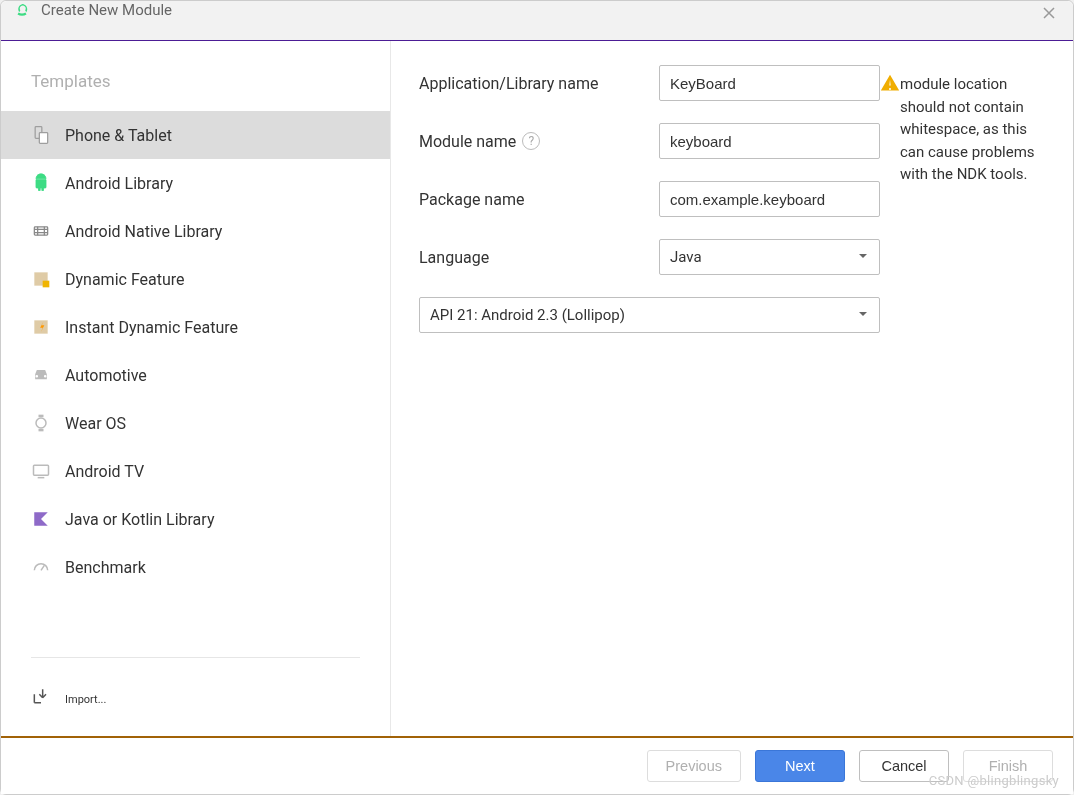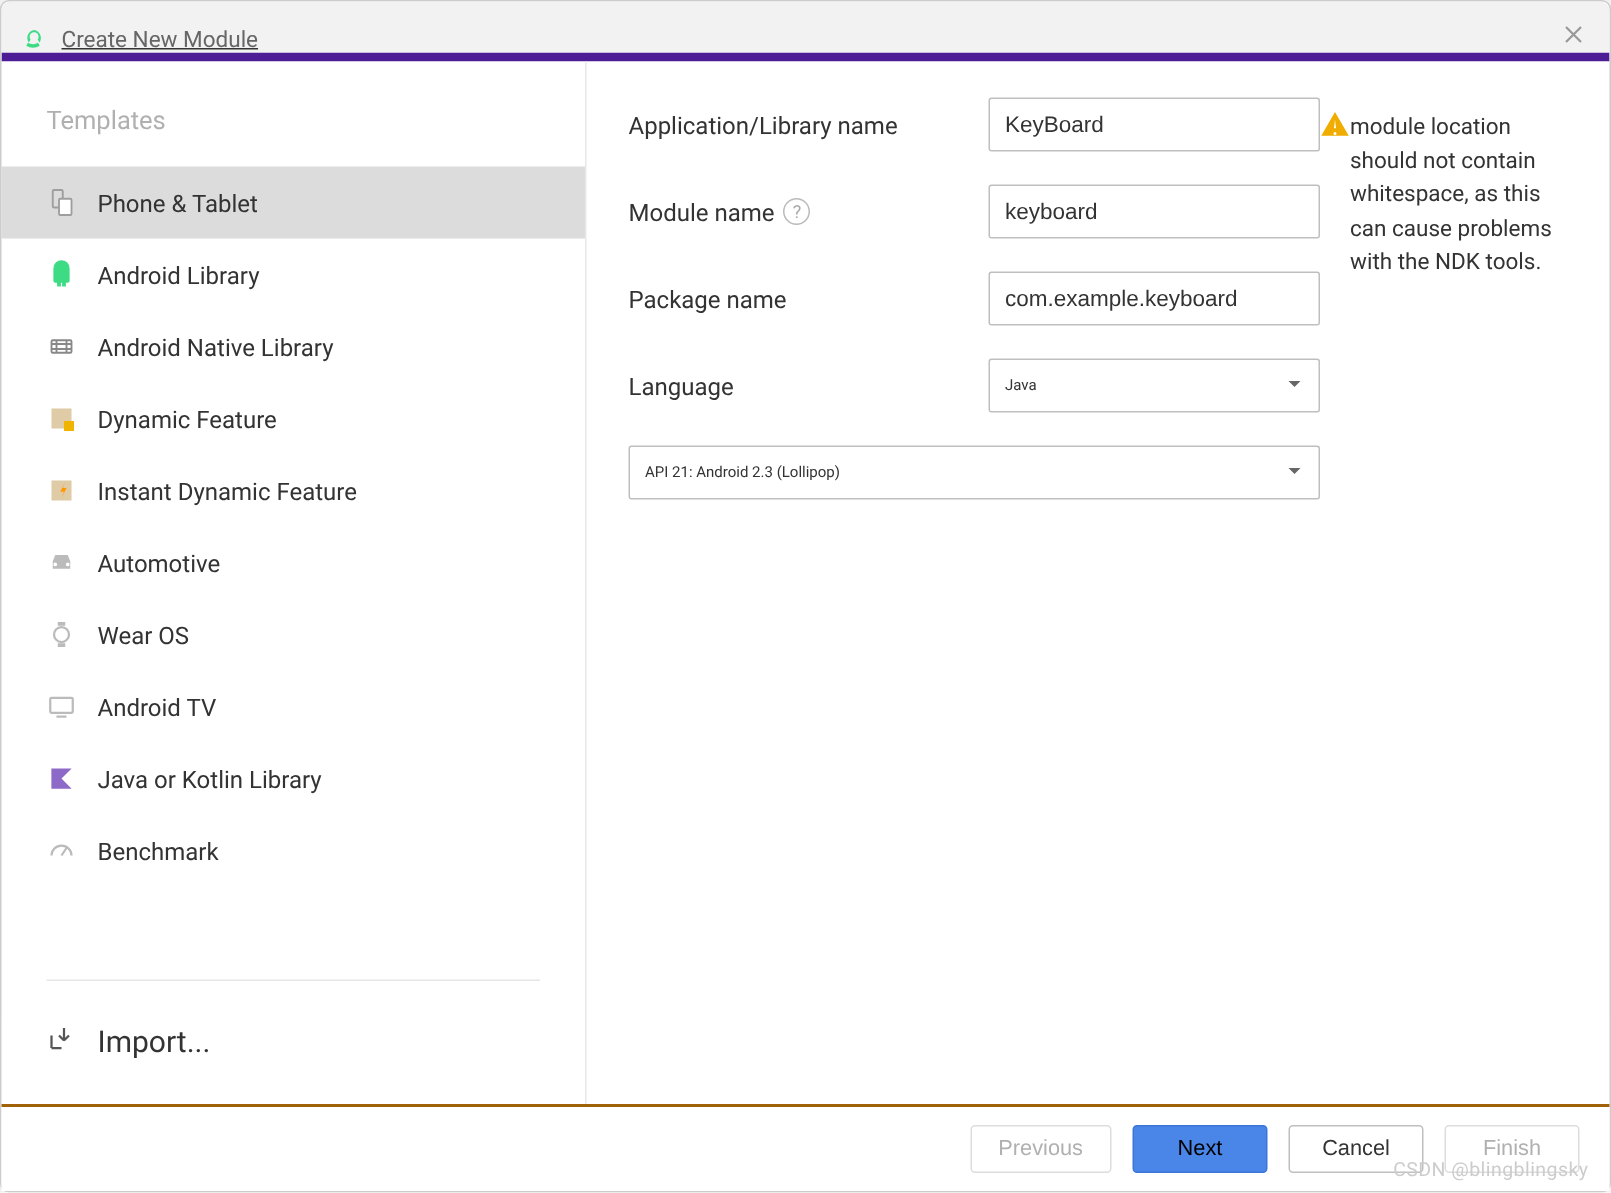--- a/index.html
+++ b/index.html
@@ -18,26 +18,25 @@
       background: #fff;
       border: 1px solid #ccc;
       border-radius: 6px;
       display: flex;
       flex-direction: column;
       position: relative;
     }
     .titlebar {
       height: 40px;
       background: #f2f2f2;
-      border-bottom: 6px solid #4c1d95;
+      border-bottom: 1px solid #4c1d95;
       display: flex;
-      align-items: flex-end;
+      align-items: flex-start;
       padding: 0 12px;
       border-radius: 6px 6px 0 0;
-      text-decoration: underline;
     }
     .titlebar .app-icon {
       width: 18px; height: 18px; margin-right: 10px;
     }
     .titlebar .title-text { color: #666; font-size: 15px; }
     .titlebar .close {
       margin-left: auto;
       width: 24px; height: 24px;
       display:flex;align-items:center;justify-content:center;
       color:#888; cursor:pointer; font-size:18px;
@@ -72,23 +71,23 @@
       background: #dcdcdc;
     }
     .tmpl-icon {
       width: 20px; height: 20px; flex: 0 0 20px;
       display:flex;align-items:center;justify-content:center;
     }
     .sidebar-divider {
       height:1px;background:#e6e6e6;margin:10px 30px;
     }
     .import-row {
-      display:flex;align-items:flex-start;gap:14px;
+      display:flex;align-items:flex-end;gap:14px;
       padding: 18px 30px 30px;
-      font-size:20px;color:#333;cursor:pointer;
+      font-size:11px;color:#333;cursor:pointer;
     }
     .main {
       flex:1;
       padding: 24px 28px 10px 28px;
       display:flex;flex-direction:row;
     }
     .form { flex:1; }
     .form-row {
       display:flex;align-items:center;
       margin-bottom: 22px;
@@ -113,21 +112,21 @@
       font-size:15px;
       color:#333;
       outline:none;
     }
     .form-select {
       flex:1;
       height:36px;
       border:1px solid #bfbfbf;
       border-radius:2px;
       padding:0 10px;
-      font-size:10px;
+      font-size:15px;
       color:#333;
       background:#fff;
       display:flex;align-items:center;justify-content:space-between;
       cursor:pointer;
     }
     .chevron-down { color:#666; }
     .warning-row {
       display:flex;
       padding: 8px 0 18px 0;
       align-items:flex-start;
@@ -150,21 +149,21 @@
     .btn {
       min-width:90px;height:32px;
       border:1px solid #bfbfbf;border-radius:3px;
       background:#fff;
       font-size:14.5px;color:#333;
       cursor:pointer;
       padding:0 18px;
     }
     .btn.disabled { color:#b0b0b0; border-color:#ddd; cursor:default; }
     .btn.primary {
-      background:#4a86e8;border-color:#3a76d8;color:#000000;
+      background:#4a86e8;border-color:#3a76d8;color:#ffffff;
     }
     .watermark {
       position:absolute;bottom:6px;right:14px;
       color:#ccc;font-size:13px;letter-spacing:.3px;
       pointer-events:none;
     }
   </style>
 </head>
 <body>
 

